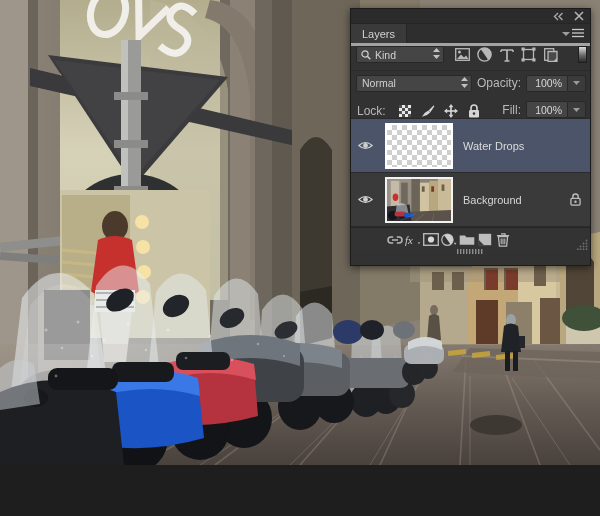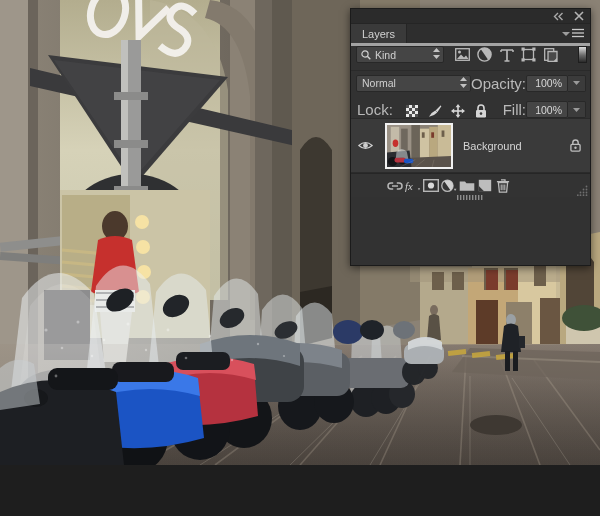--- a/index.html
+++ b/index.html
@@ -74,51 +74,51 @@
   .filter-icons { display: flex; align-items: center; gap: 5px; margin-left: 6px; }
   .fi { width: 17px; height: 17px; display: flex; align-items: center; justify-content: center; color: #b5b5b5; }
   .filter-toggle {
     margin-left: auto; width: 9px; height: 17px;
     background: linear-gradient(#dcdcdc, #6a6a6a 55%, #2a2a2a);
     border: 1px solid #1e1e1e;
   }
 
   .blend-row {
     height: 24px; display: flex; align-items: center;
-    padding: 0 4px 0 5px; 
+    padding: 0 4px 0 5px; gap: 5px;
   }
   .blend-select {
     width: 118px; height: 17px;
     background: #454545; border: 1px solid #282828; border-radius: 2px;
     display: flex; align-items: center; padding: 0 3px 0 5px;
     color: #d0d0d0; font-size: 10.5px;
   }
   .blend-select .stepper { margin-left: auto; }
-  .field-label { font-size: 15px; color: #b9b9b9; }
+  .field-label { font-size: 12px; color: #b9b9b9; }
   .num-field {
     height: 17px; width: 42px;
     background: #454545; border: 1px solid #282828; border-radius: 2px;
     display: flex; align-items: center; justify-content: flex-end;
     padding-right: 5px; color: #d8d8d8; font-size: 10.5px;
   }
   .num-drop {
     height: 17px; width: 18px;
     background: #3b3b3b; border: 1px solid #282828; border-left: none; border-radius: 0 2px 2px 0;
     display: flex; align-items: center; justify-content: center;
   }
   .num-group { display: flex; }
 
   .lock-row {
     height: 24px; display: flex; align-items: flex-end;
     padding: 0 4px 0 6px; gap: 8px;
     border-bottom: 1px solid #2a2a2a;
   }
   .lock-icons { display: flex; align-items: center; gap: 9px; margin-left: 4px; }
   .lk { width: 14px; height: 14px; display: flex; align-items: center; justify-content: center; }
-  .fill-group { margin-left: auto; display: flex; align-items: center; }
+  .fill-group { margin-left: auto; display: flex; align-items: center; gap: 5px; }
 
   
   .layer-list { background: #3a3a3a; }
   .layer-row {
     height: 54px; display: flex; align-items: center;
     border-bottom: 1px solid #2b2b2b;
     background: #3a3a3a;
   }
   .layer-row.selected { background: #4b5468; }
   .eye-cell { width: 28px; display: flex; align-items: center; justify-content: center; }
@@ -607,20 +607,35 @@
               <svg width="7" height="4" viewBox="0 0 7 4" aria-hidden="true">
                 <path d="M0 0 L3.5 4 L7 0 Z" fill="#9a9a9a"></path>
               </svg>
             </div>
           </div>
         </div>
       </div>
 
       <div class="layer-list">
 
+        <div class="layer-row selected">
+          <div class="eye-cell">
+            <svg width="15" height="11" viewBox="0 0 15 11" aria-hidden="true">
+              <path d="M0.8 5.5 Q7.5 -0.5 14.2 5.5 Q7.5 11.5 0.8 5.5 Z" fill="none" stroke="#cfcfcf" stroke-width="1.1"></path>
+              <circle cx="7.5" cy="5.5" r="2.4" fill="#cfcfcf"></circle>
+            </svg>
+          </div>
+          <div class="thumb-cell">
+            <div class="thumb sel">
+              <div class="checker"></div>
+            </div>
+          </div>
+          <div class="layer-name">Water Drops</div>
+          <div class="lock-cell"></div>
+        </div>
 
         <div class="layer-row">
           <div class="eye-cell">
             <svg width="15" height="11" viewBox="0 0 15 11" aria-hidden="true">
               <path d="M0.8 5.5 Q7.5 -0.5 14.2 5.5 Q7.5 11.5 0.8 5.5 Z" fill="none" stroke="#cfcfcf" stroke-width="1.1"></path>
               <circle cx="7.5" cy="5.5" r="2.4" fill="#cfcfcf"></circle>
             </svg>
           </div>
           <div class="thumb-cell">
             <div class="thumb">

